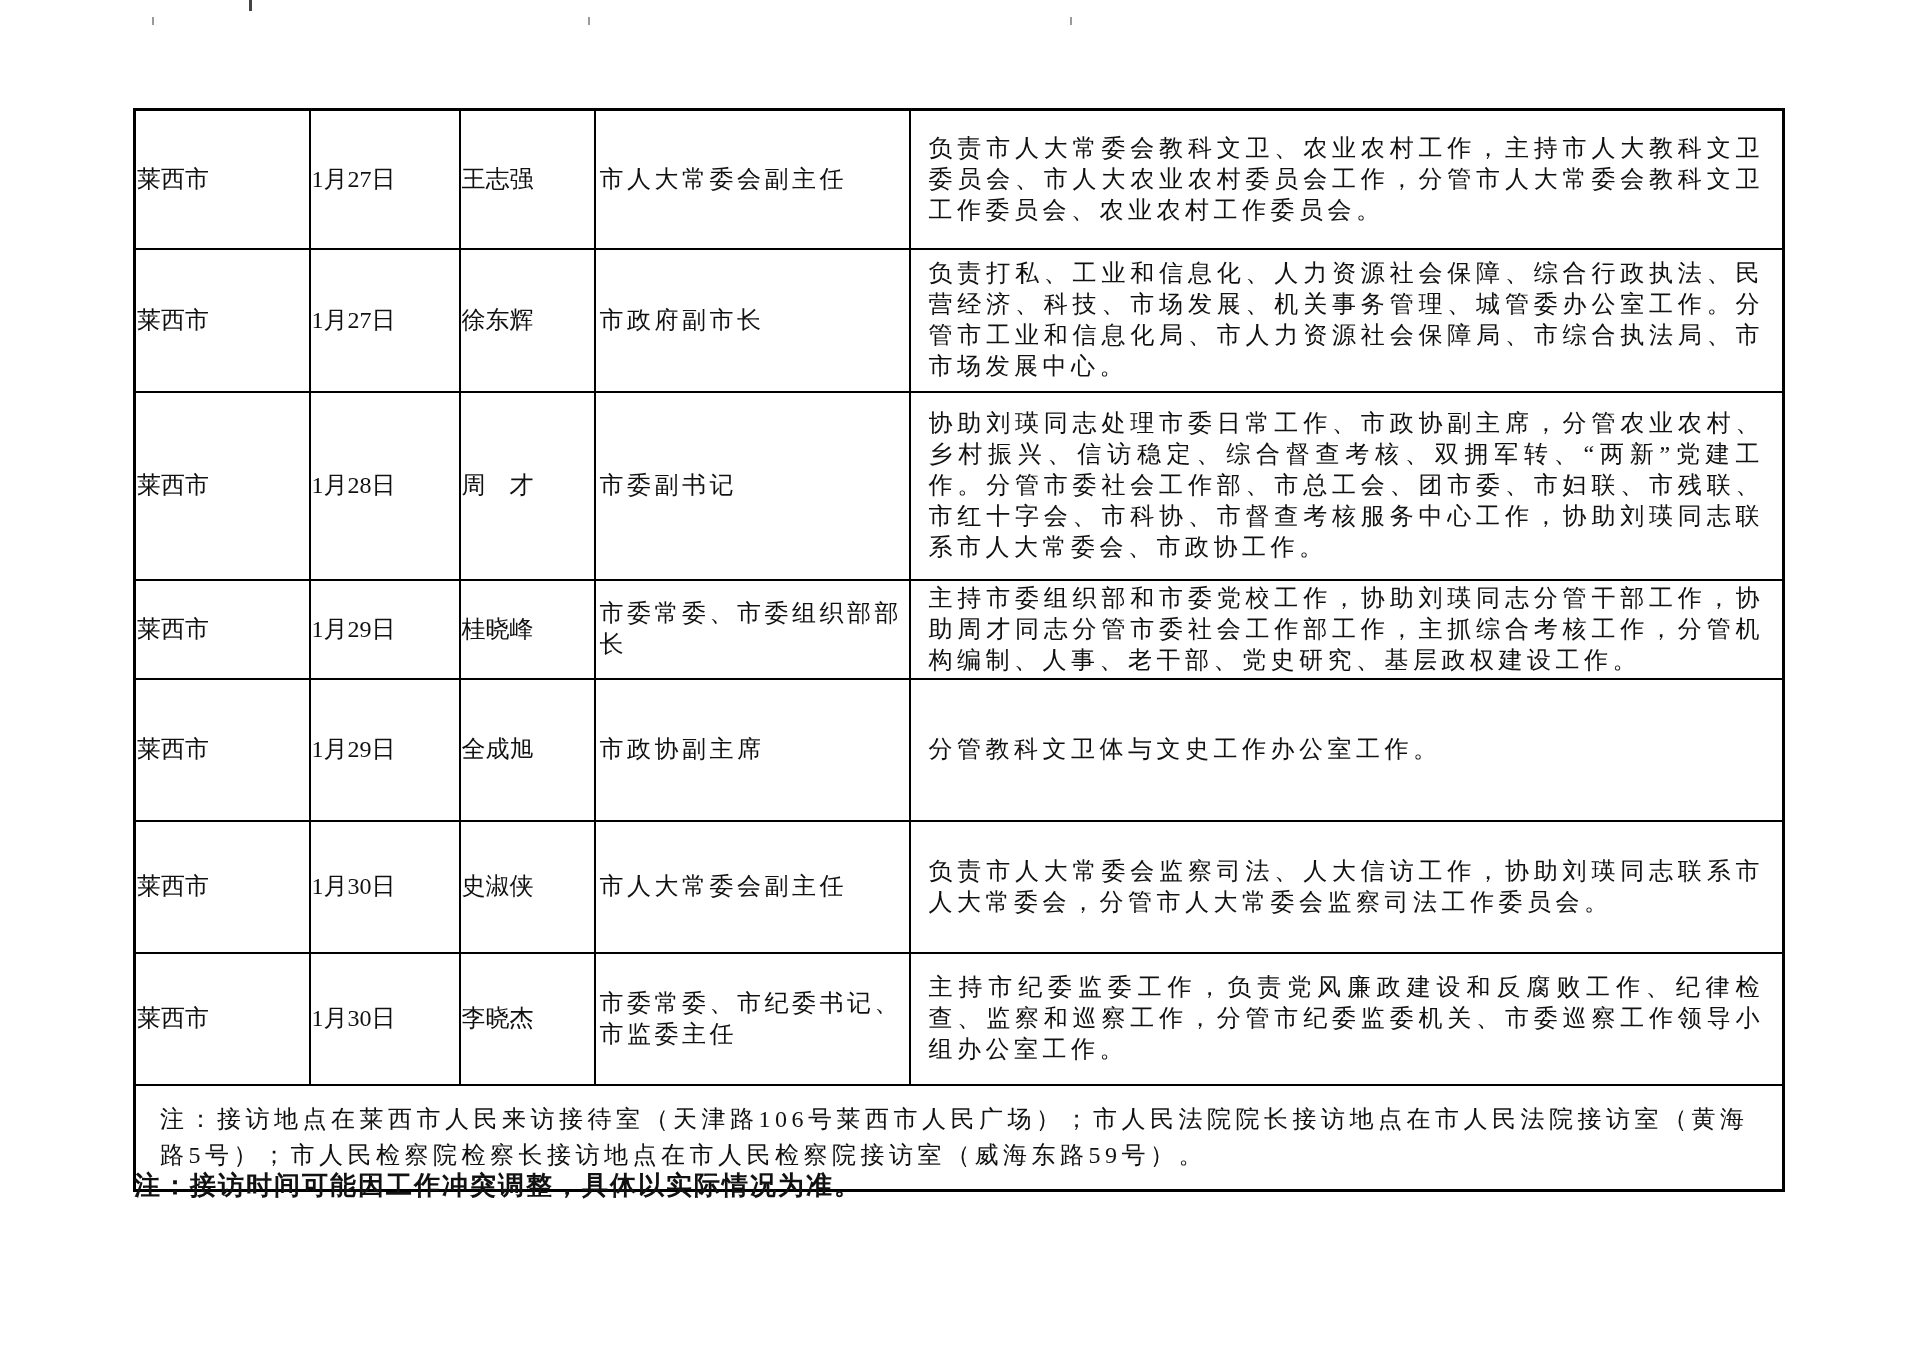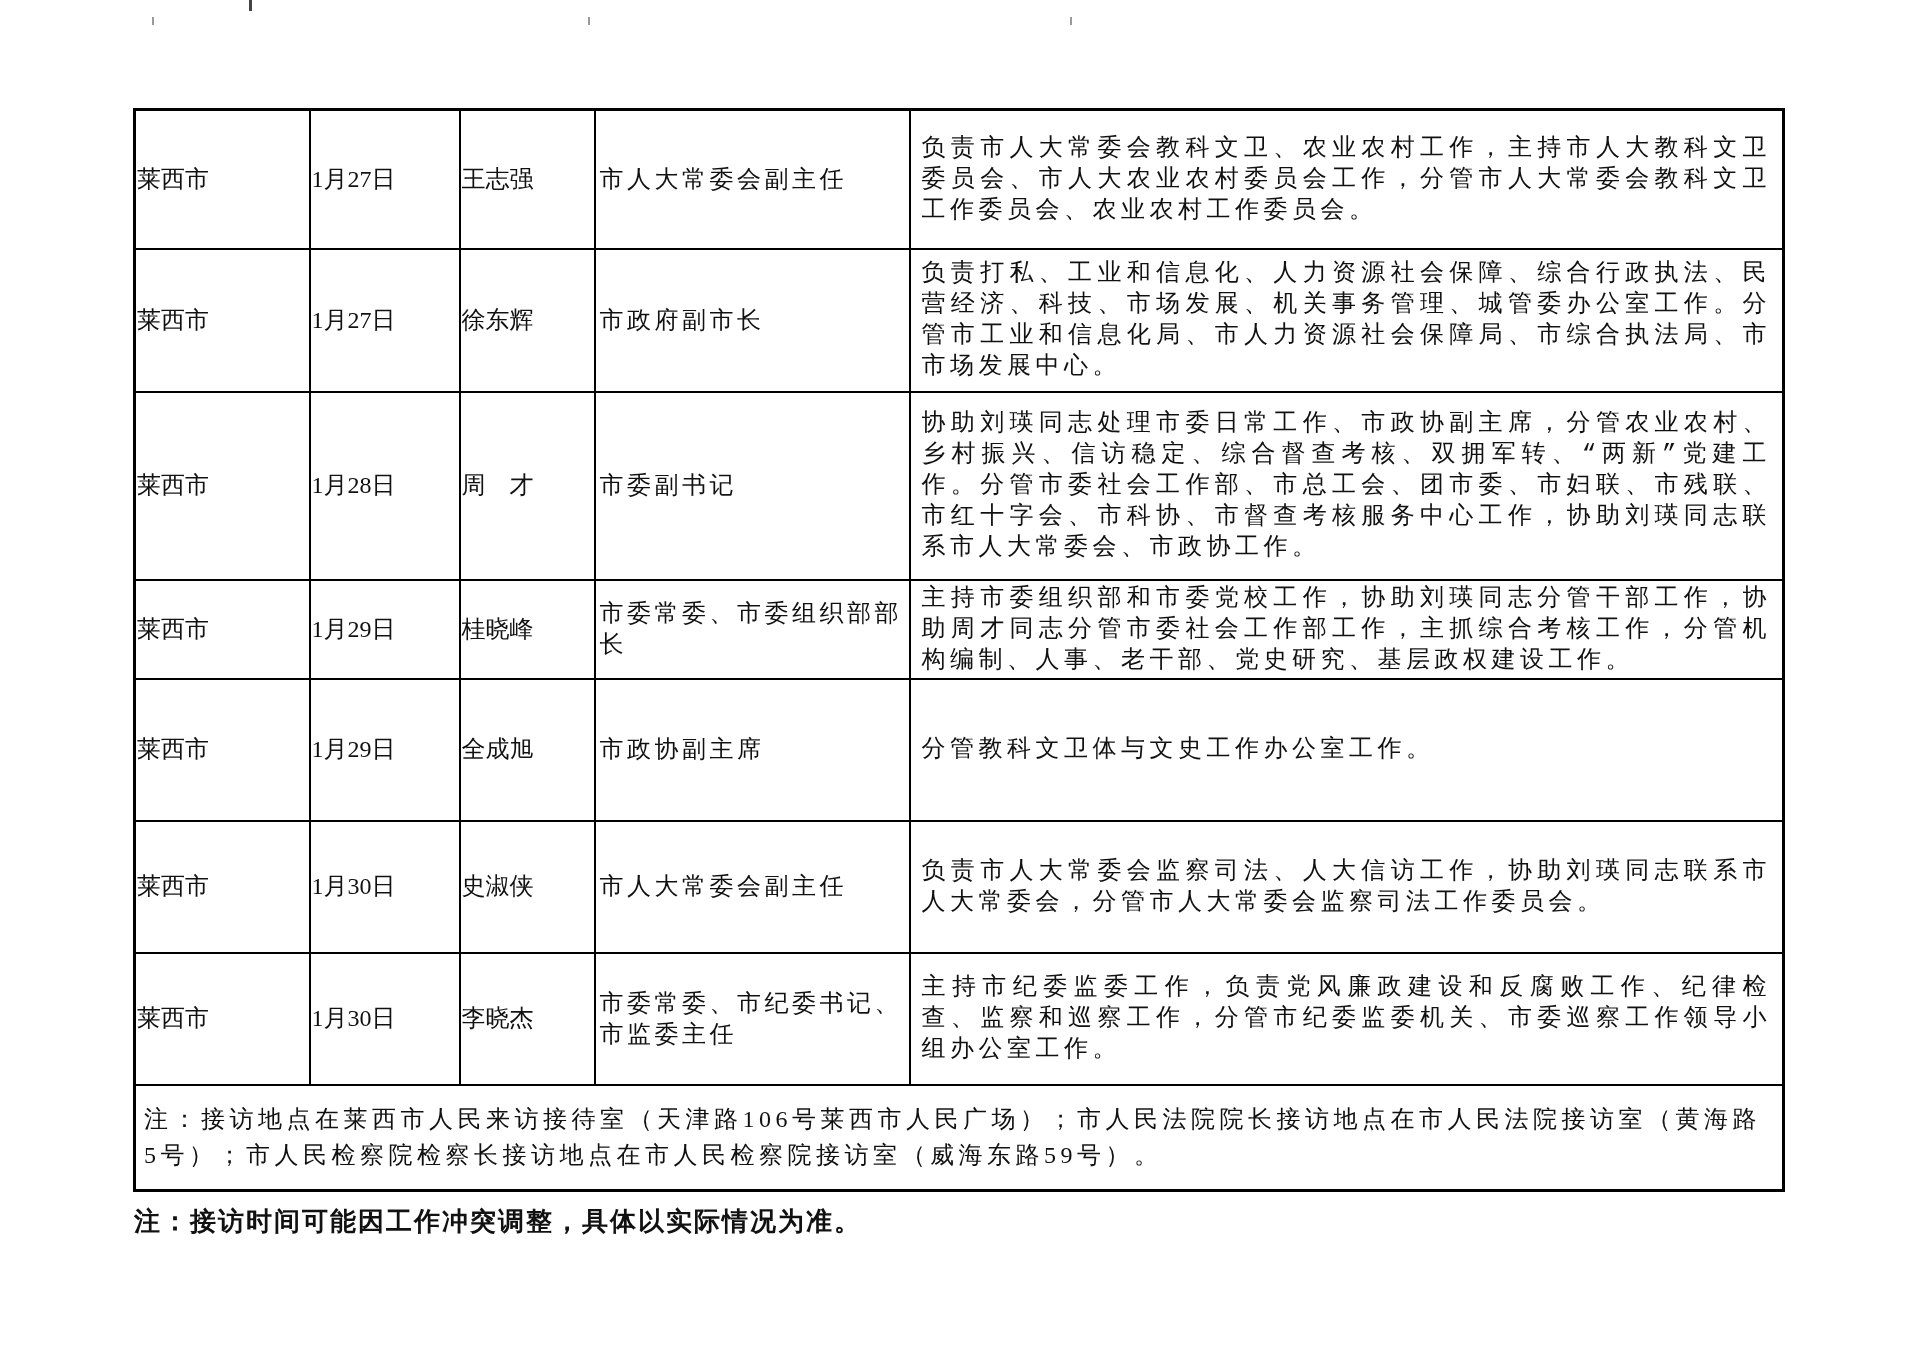--- a/index.html
+++ b/index.html
@@ -38,43 +38,42 @@
     letter-spacing: 3.5px;
     padding: 0 4px;
     margin-left: 25px;
   }
   .c-duty {
     font-size: 24px;
     letter-spacing: 4.5px;
     text-align: justify;
     vertical-align: middle;
     line-height: 31px;
-    padding: 2px 11px;
-    font-family: Liberation Mono, monospace;
+    padding: 2px 18px;
   }
   .footnote-cell {
     font-size: 24px;
     letter-spacing: 4.5px;
     text-align: left;
     vertical-align: middle;
     line-height: 36px;
-    padding: 4px 8px;
+    padding: 4px 24px;
   }
   tr.r1 { height: 139px; }
   tr.r2 { height: 143px; }
   tr.r3 { height: 188px; }
   tr.r4 { height: 96px;  }
   tr.r5 { height: 142px; }
   tr.r6 { height: 132px; }
   tr.r7 { height: 132px; }
   tr.r8 { height: 106px; }
   .bold-note {
     position: absolute;
     left: 134px;
-    top: 1204px;
+    top: 1168px;
     width: 1660px;
     font-family: "Liberation Sans", sans-serif;
     font-weight: bold;
     font-size: 26px;
     letter-spacing: 2px;
     color: #111111;
   }
   .artifact {
     position: absolute;
     background: #9a9a9a;

